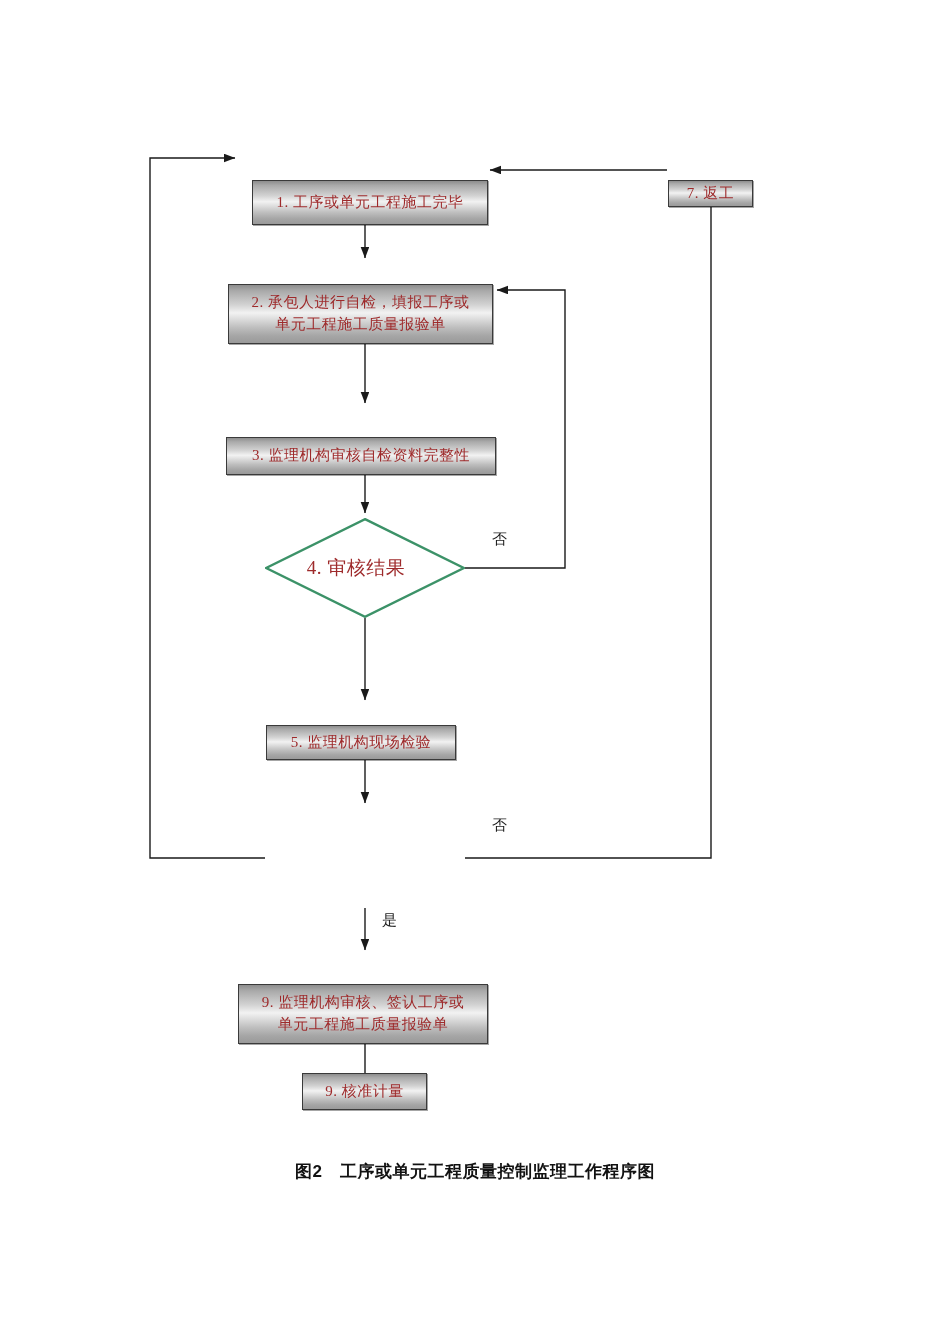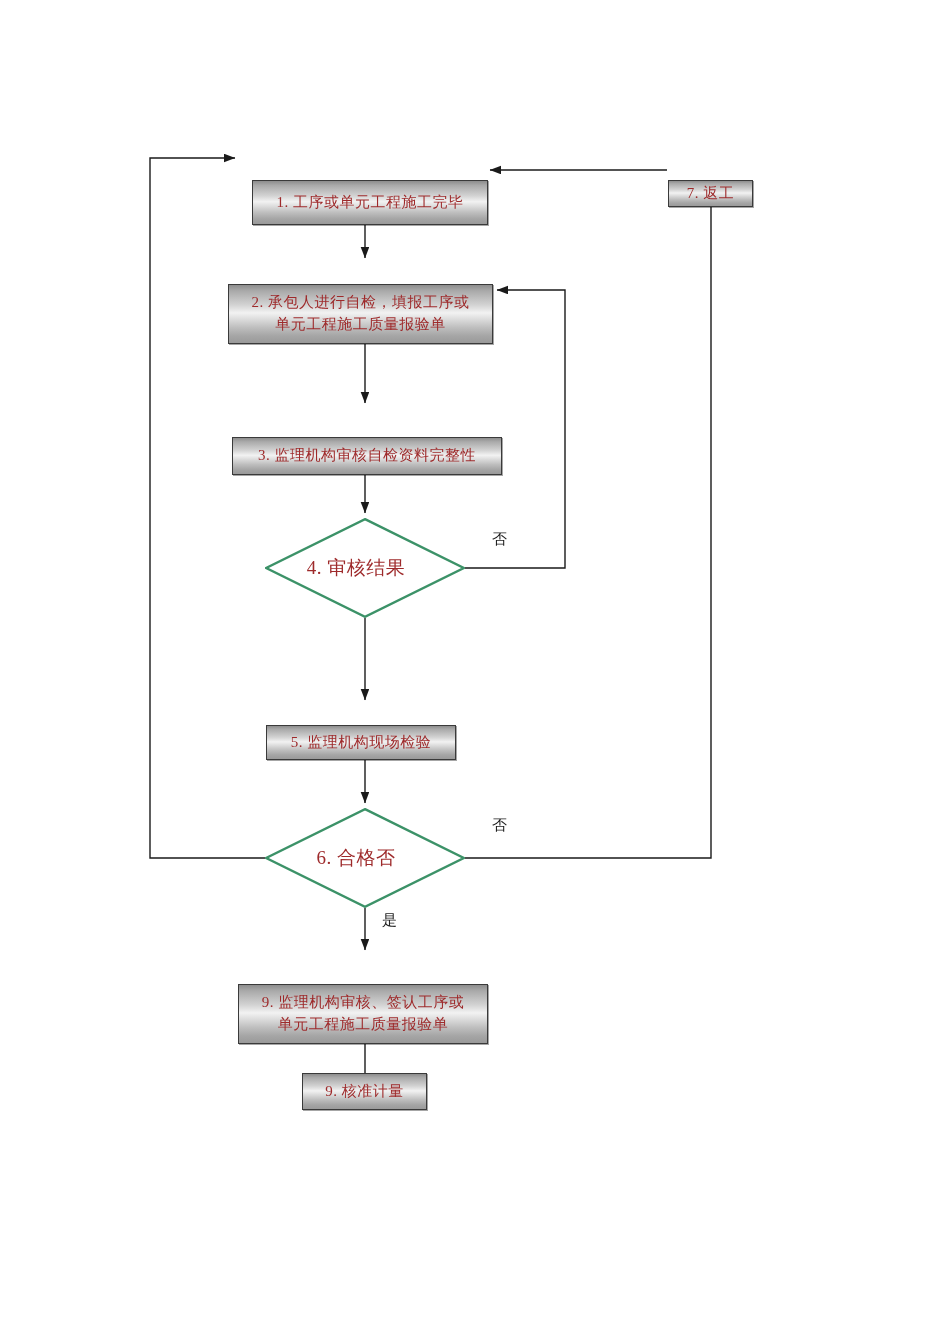--- a/index.html
+++ b/index.html
@@ -156,51 +156,46 @@
 
   <div class="node-box" style="left:668px; top:148px; width:85px; height:27px;align-items:center;">
     <span class="box-label">7. 返工</span>
   </div>
 
   <div class="node-box" style="left:228px; top:252px; width:265px; height:60px;">
     <span class="box-label">2. 承包人进行自检，填报工序或
 单元工程施工质量报验单</span>
   </div>
 
-  <div class="node-box" style="left:232px; top:405px; width:270px; height:38px;">
+  <div class="node-box" style="left:226px; top:405px; width:270px; height:38px;">
     <span class="box-label">3. 监理机构审核自检资料完整性</span>
   </div>
 
   <div class="node-diamond" style="left:265px; top:518px; width:200px; height:100px;">
     <svg viewBox="0 0 200 100" width="200" height="100">
       <polygon points="100,1.2 198.8,50 100,98.8 1.2,50" fill="#ffffff" stroke="#3c9268" stroke-width="2.4"></polygon>
     </svg>
     <span class="diamond-label">4. 审核结果</span>
   </div>
 
   <div class="node-box" style="left:266px; top:693px; width:190px; height:35px;">
     <span class="box-label">5. 监理机构现场检验</span>
   </div>
 
-  <div class="node-diamond" style="left:265px; top:808px; width:200px; height:100px;">
-    <svg viewBox="0 0 200 100" width="200" height="100">
-      <polygon points="100,1.2 198.8,50 100,98.8 1.2,50" fill="#ffffff" stroke="#3c9268" stroke-width="2.4"></polygon>
-    </svg>
-    <span class="diamond-label">6. 合格否</span>
-  </div>
 
   <div class="node-box" style="left:238px; top:952px; width:250px; height:60px;">
     <span class="box-label">9. 监理机构审核、签认工序或
 单元工程施工质量报验单</span>
   </div>
 
   <div class="node-box" style="left:302px; top:1041px; width:125px; height:37px;">
     <span class="box-label">9. 核准计量</span>
   </div>
 
   <span class="edge-label" style="left:492px; top:530px;">否</span>
 
   <span class="edge-label" style="left:492px; top:816px;">否</span>
 
   <span class="edge-label" style="left:382px; top:911px;">是</span>
 
+  <div class="caption" style="top:1160px;">图2　工序或单元工程质量控制监理工作程序图</div>
 
 </div>
 
 </body></html>

